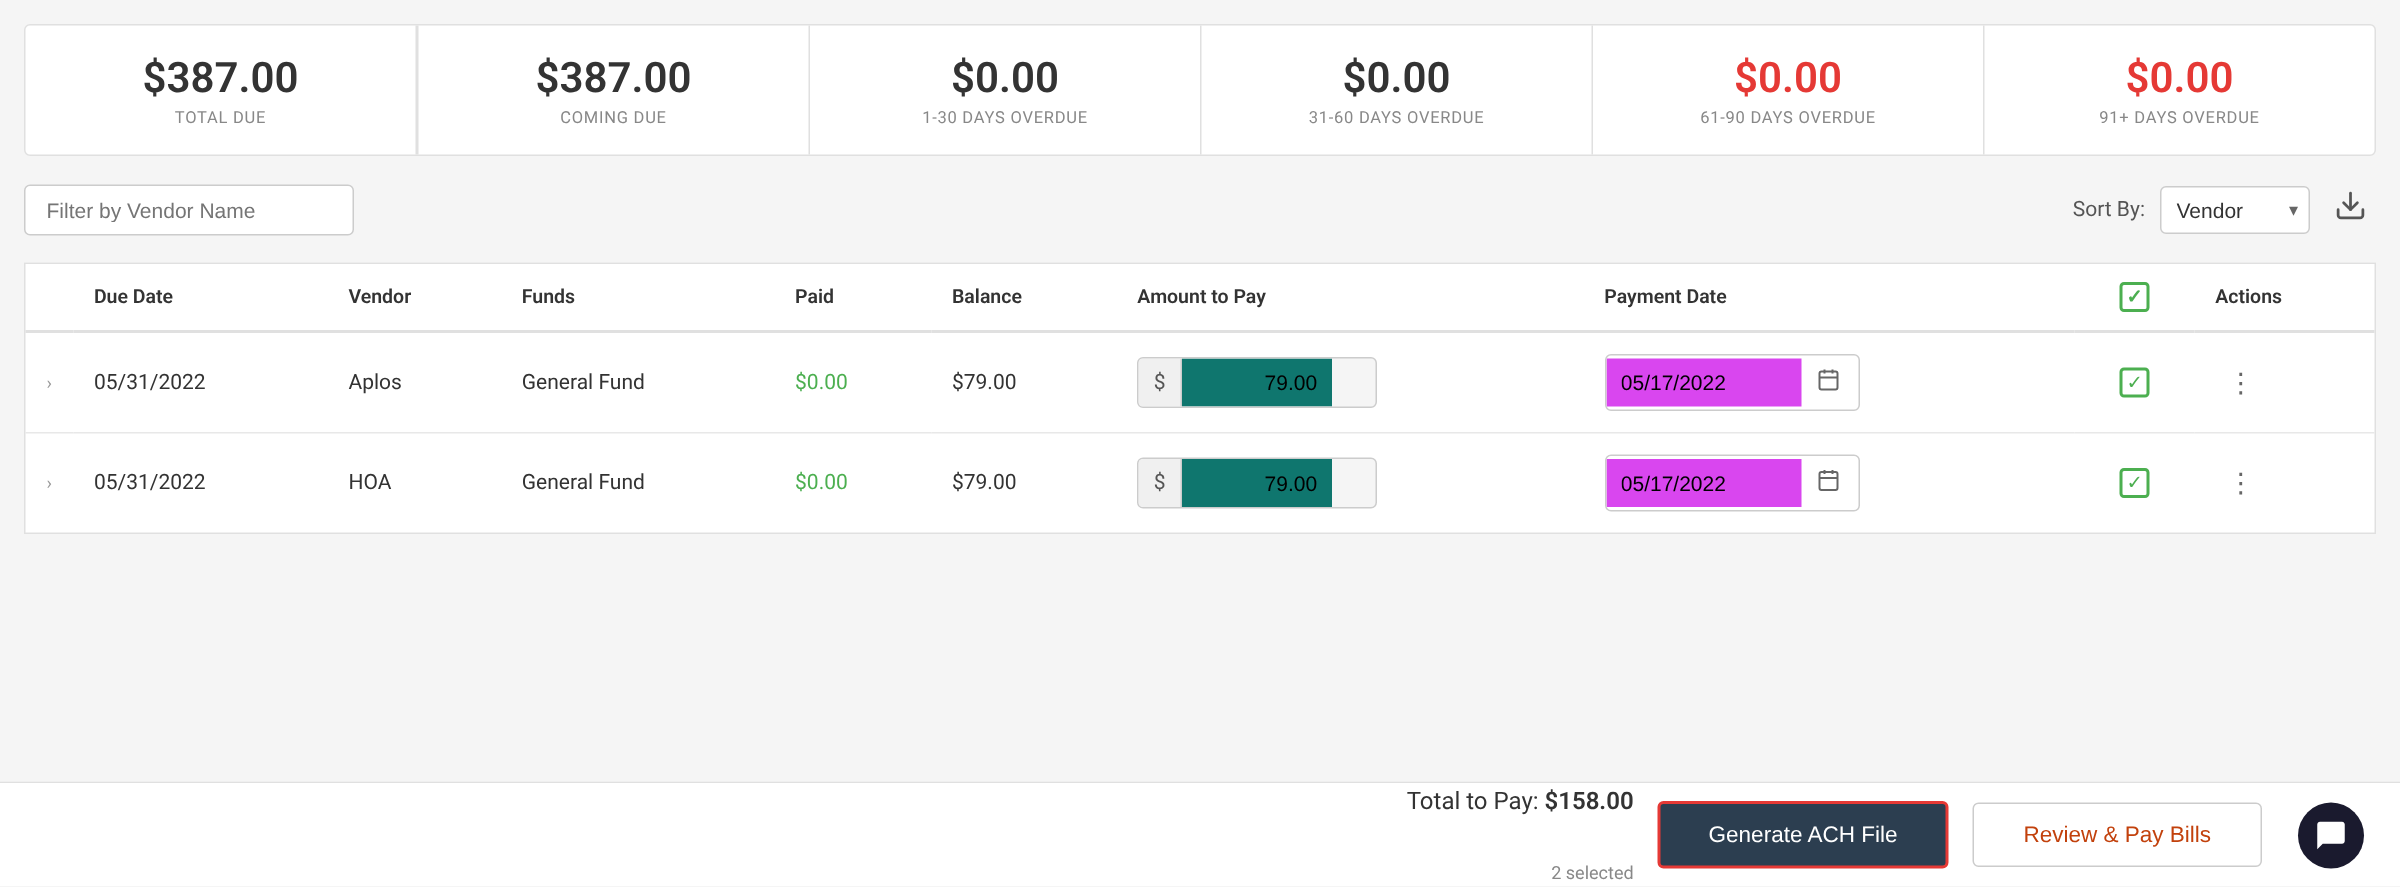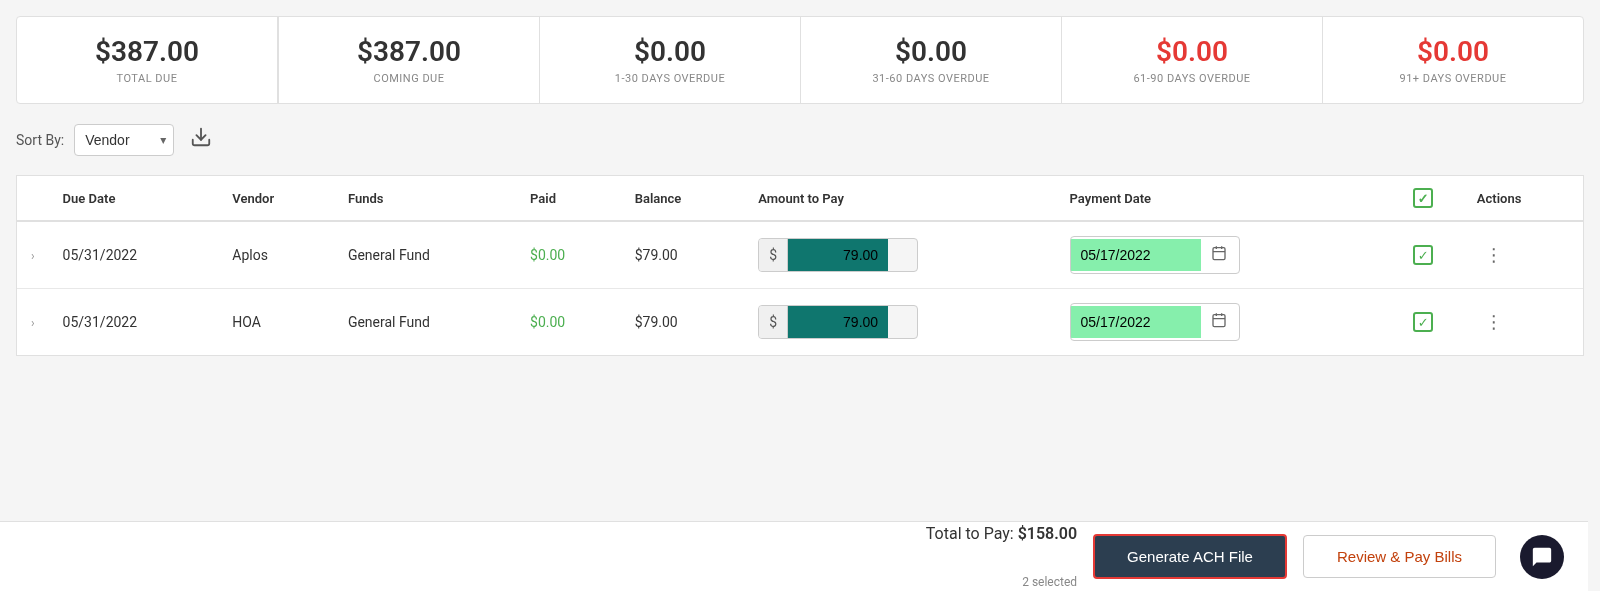--- a/index.html
+++ b/index.html
@@ -172,21 +172,21 @@
       display: flex;
       align-items: center;
       border: 1px solid #ccc;
       border-radius: 4px;
       background: #fff;
       overflow: hidden;
       width: 170px;
     }
     .date-input {
       border: none;
-      background: #86efac;
+      background: #d946ef;
       padding: 8px 10px;
       font-size: 14px;
       width: 130px;
       outline: none;
     }
     .calendar-icon {
       padding: 8px 10px;
       color: #666;
       cursor: pointer;
       font-size: 16px;
@@ -224,21 +224,21 @@
       border-radius: 3px;
       color: #4caf50;
       font-size: 13px;
     }
 
     
     .footer-bar {
       position: fixed;
       bottom: 0;
       left: 0;
-      right: 12px;
+      right: 0;
       background: #fff;
       border-top: 1px solid #e0e0e0;
       padding: 14px 24px;
       display: flex;
       align-items: center;
       justify-content: flex-end;
       gap: 16px;
       height: 70px;
     }
     .total-info {
@@ -319,20 +319,21 @@
         <span class="summary-amount overdue">$0.00</span>
         <span class="summary-label">61-90 DAYS OVERDUE</span>
       </div>
       <div class="summary-card">
         <span class="summary-amount overdue">$0.00</span>
         <span class="summary-label">91+ DAYS OVERDUE</span>
       </div>
     </div>
 
   <div class="filter-bar">
+    <input class="filter-input" type="text" placeholder="Filter by Vendor Name" style="">
     <div class="sort-controls">
       <span class="sort-label">Sort By:</span>
       <div class="select-wrapper">
         <select class="sort-select">
           
         <option value="Vendor">Vendor</option><option value="Due Date">Due Date</option><option value="Amount">Amount</option><option value="Balance">Balance</option></select>
       </div>
       <button class="download-btn" title="Download">
         
         <svg width="22" height="22" viewBox="0 0 24 24" fill="none" stroke="#555" stroke-width="2" stroke-linecap="round" stroke-linejoin="round">

